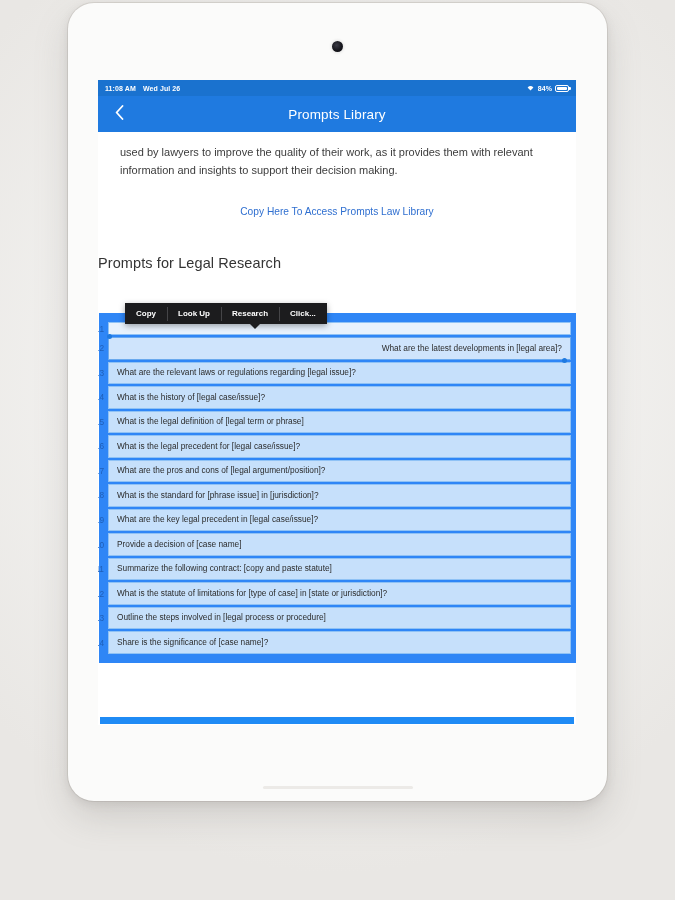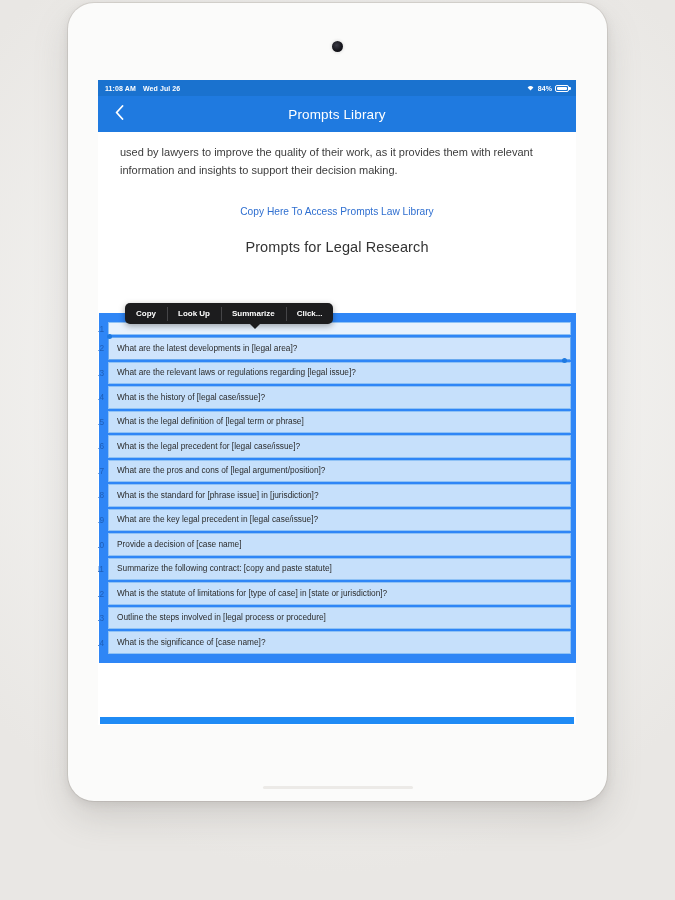--- a/index.html
+++ b/index.html
@@ -163,22 +163,21 @@
 
   .access-link {
     margin-top: 26px;
     text-align: center;
     font-size: 10.2px;
     color: #2f6fd0;
     cursor: pointer;
   }
 
   .section-heading {
-    margin-top: 22px;
-    text-align: center;
+    margin-top: 38px;
     font-size: 14.5px;
     color: #343434;
     letter-spacing: 0.1px;
   }
 
   
   .selection-block {
     position: absolute;
     left: 1px;
     top: 181px;
@@ -228,39 +227,40 @@
   }
 
   
   .prompt-row.row-1 .row-text { background: #e8f2fd; }
 
   
   .prompt-row.row-selected .row-text {
     background: #cfe4fc;
     border-color: #6aa9ee;
     position: relative;
+    text-align: right;
   }
 
   .sel-handle {
     position: absolute;
     width: 5px;
     height: 5px;
     border-radius: 50%;
     background: #1f7ae0;
   }
   .sel-handle.start { left: -2px; top: -4px; }
   .sel-handle.end   { right: 3px; bottom: -4px; }
 
   
   .callout {
     position: absolute;
     left: 26px;
     top: -12px;
     background: #1c1c1e;
-    border-radius: 5px;
+    border-radius: 0;
     display: flex;
     align-items: stretch;
     height: 21px;
     box-shadow: 0 2px 6px rgba(0,0,0,0.34);
     z-index: 30;
   }
   .callout-item {
     color: #ffffff;
     font-size: 8px;
     font-weight: bold;
@@ -414,29 +414,29 @@
             <span class="row-text">What is the statute of limitations for [type of case] in [state or jurisdiction]?</span>
           </li>
 
           <li class="prompt-row">
             <span class="row-num"></span>
             <span class="row-text">Outline the steps involved in [legal process or procedure]</span>
           </li>
 
           <li class="prompt-row">
             <span class="row-num"></span>
-            <span class="row-text">What is the significance of [case name]?</span>
+            <span class="row-text">Share is the significance of [case name]?</span>
           </li>
 
         </ol>
 
         <div class="callout">
           <div class="callout-item">Copy</div>
           <div class="callout-item">Look Up</div>
-          <div class="callout-item">Summarize</div>
+          <div class="callout-item">Research</div>
           <div class="callout-item">Click...</div>
           <div class="callout-arrow"></div>
         </div>
 
       </div>
 
       <div class="footer-bar"></div>
 
     </div>
   </div>

